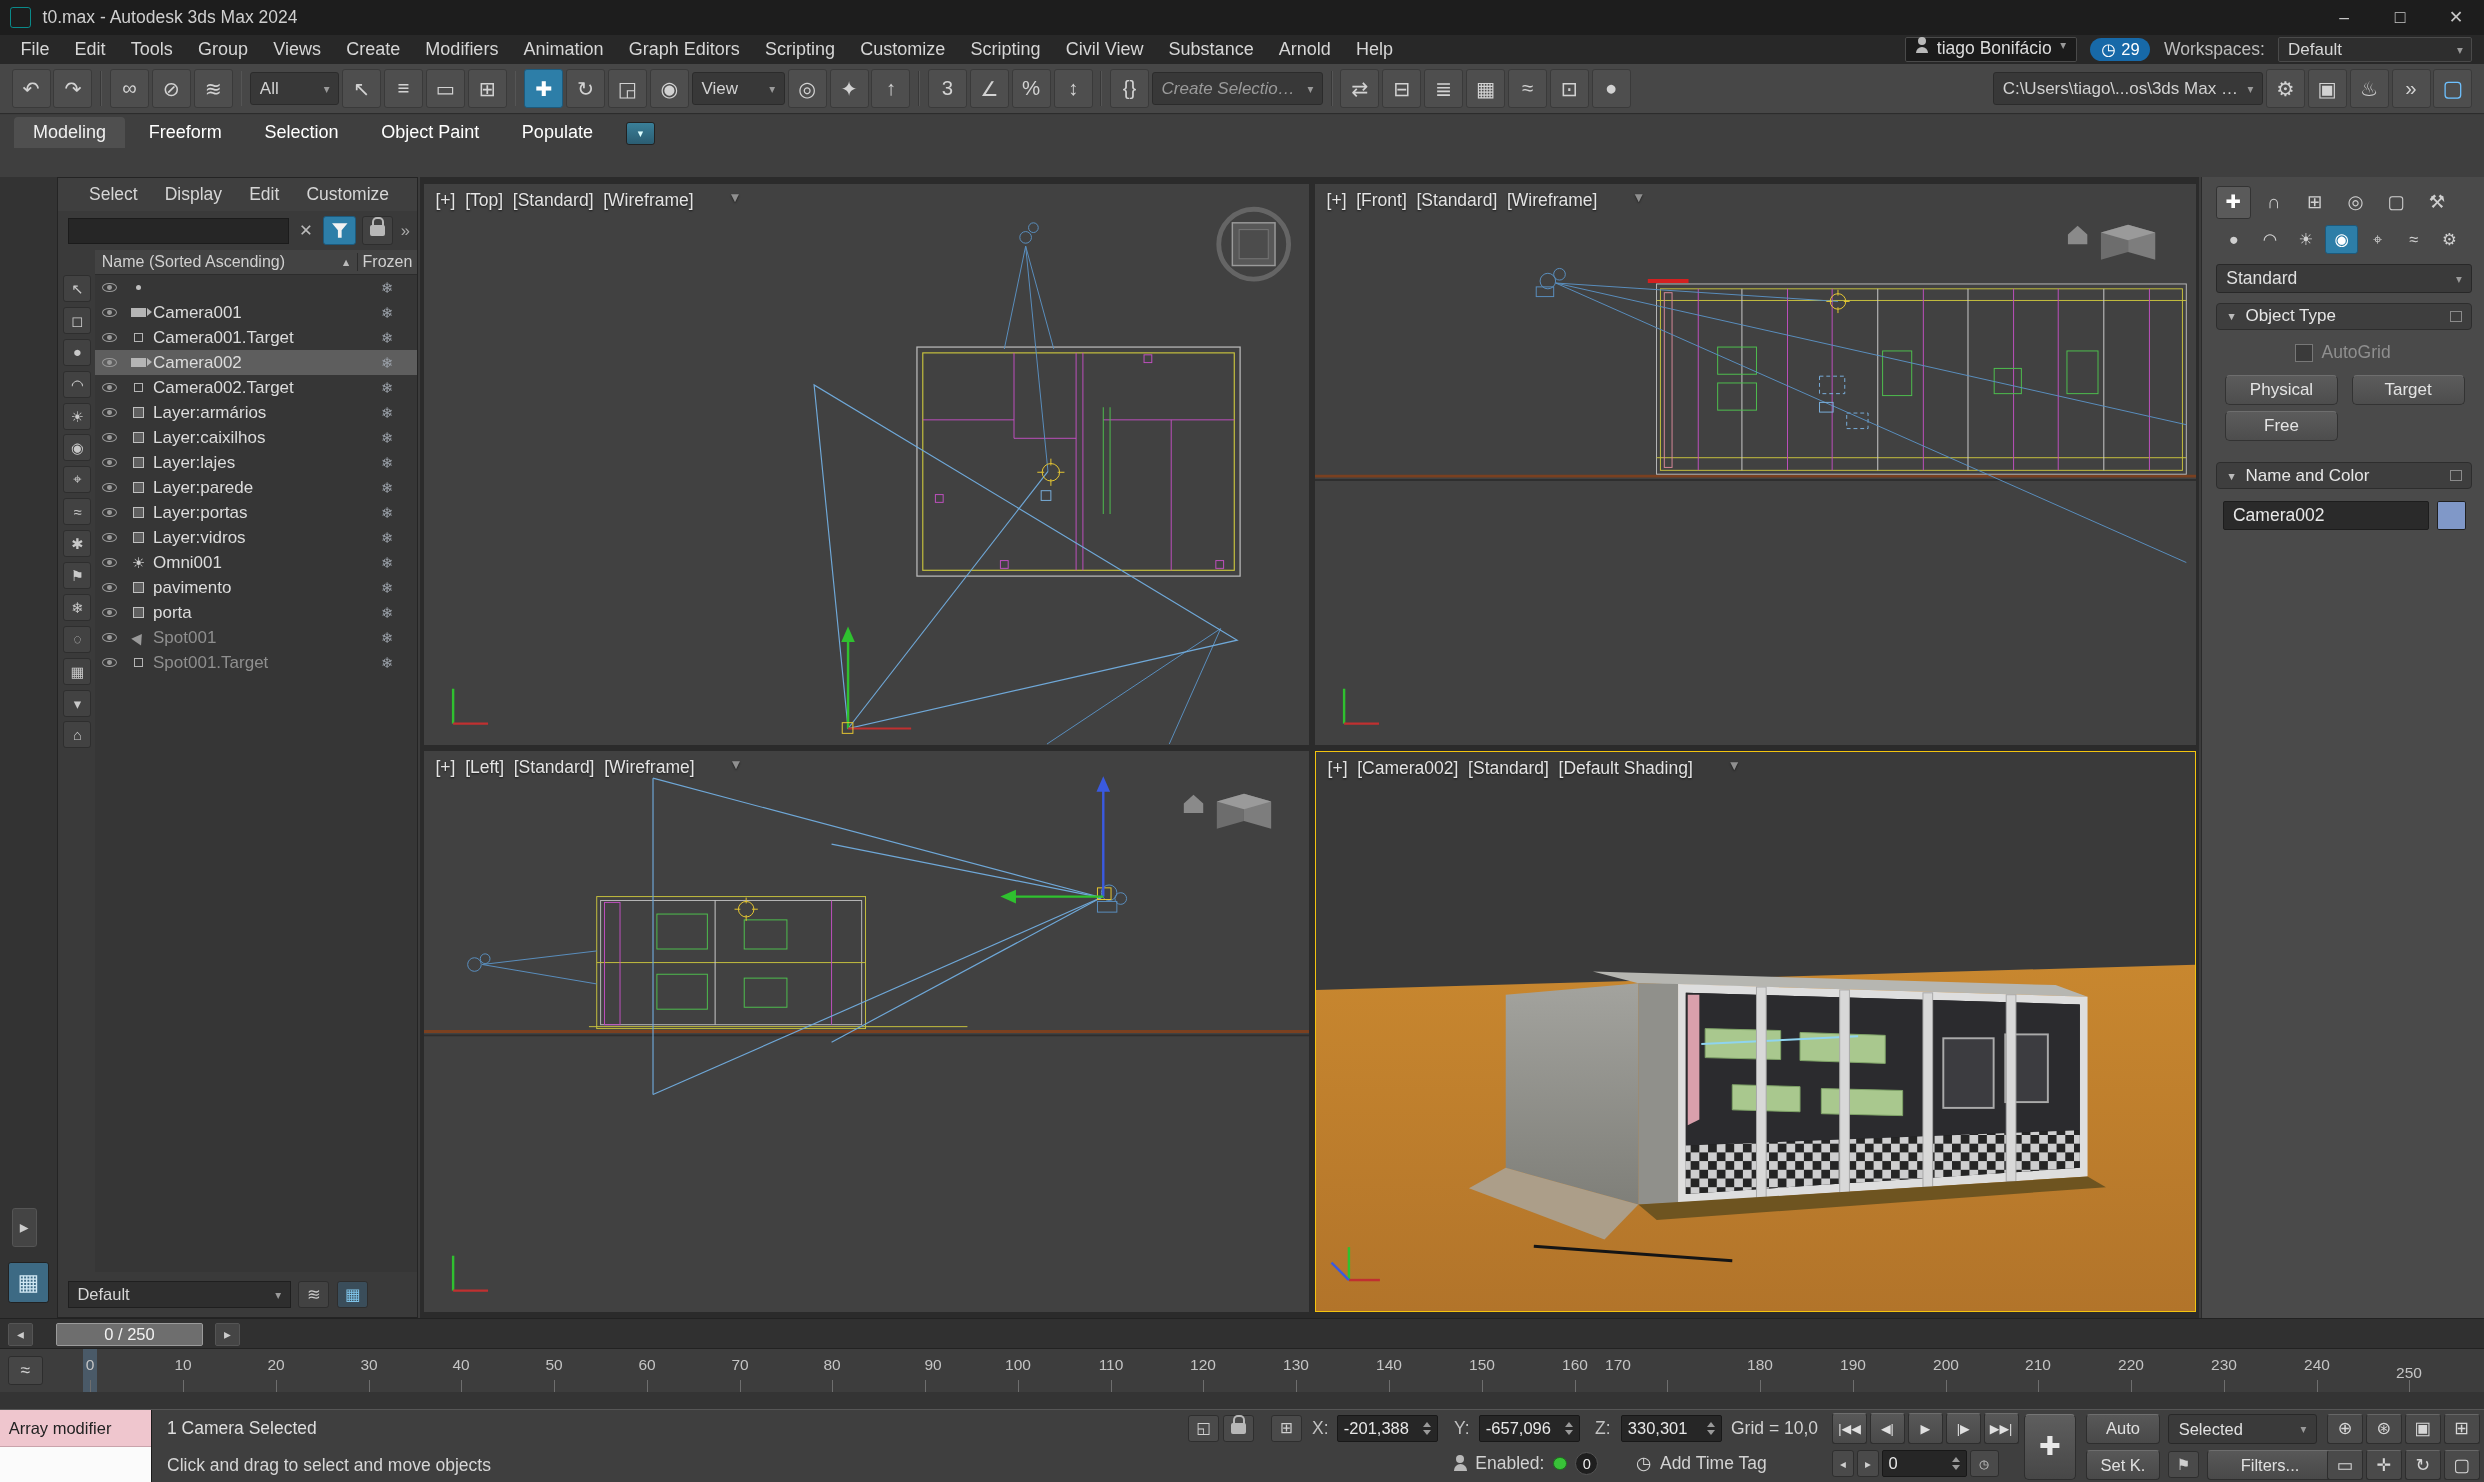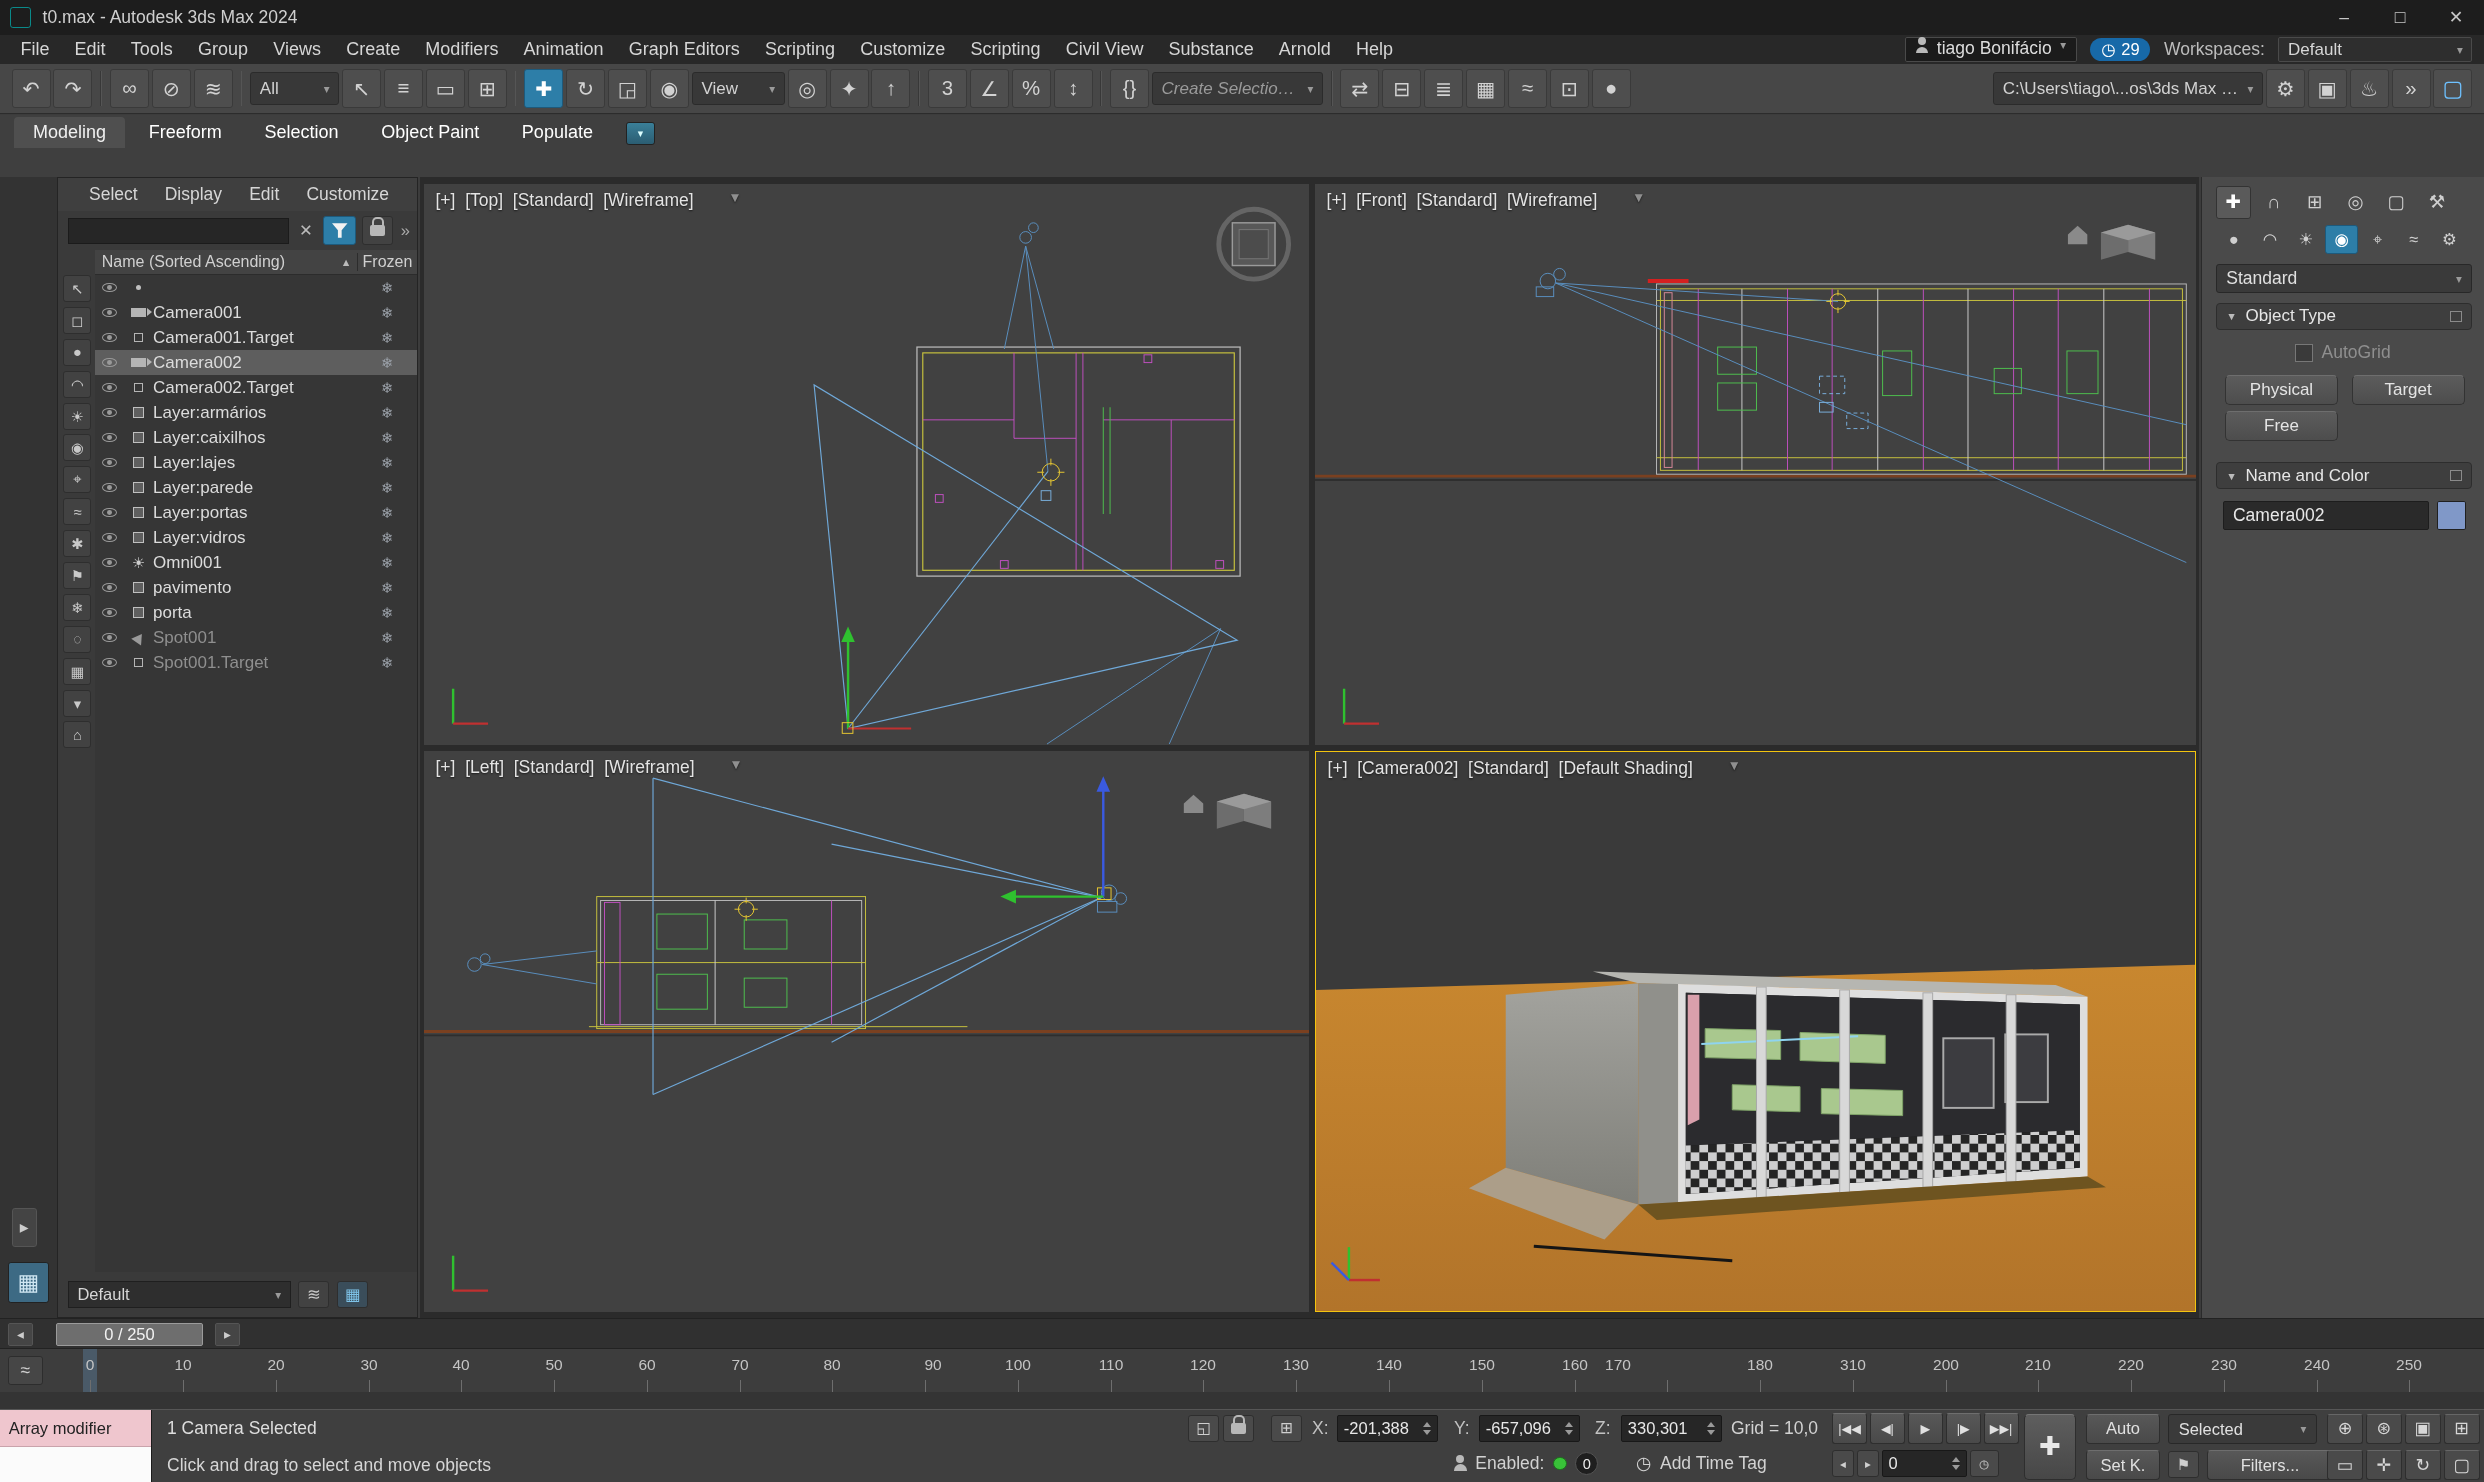--- a/index.html
+++ b/index.html
@@ -862,33 +862,33 @@
       <span class="tick-label" style="left: 1389px;">140</span>
       <span class="tick-line" style="left: 1389px;"></span>
       <span class="tick-label" style="left: 1482px;">150</span>
       <span class="tick-line" style="left: 1482px;"></span>
       <span class="tick-label" style="left: 1575px;">160</span>
       <span class="tick-line" style="left: 1575px;"></span>
       <span class="tick-label" style="left: 1618px;">170</span>
       <span class="tick-line" style="left: 1667px;"></span>
       <span class="tick-label" style="left: 1760px;">180</span>
       <span class="tick-line" style="left: 1760px;"></span>
-      <span class="tick-label" style="left: 1853px;">310</span>
+      <span class="tick-label" style="left: 1853px;">190</span>
       <span class="tick-line" style="left: 1853px;"></span>
       <span class="tick-label" style="left: 1946px;">200</span>
       <span class="tick-line" style="left: 1946px;"></span>
       <span class="tick-label" style="left: 2038px;">210</span>
       <span class="tick-line" style="left: 2038px;"></span>
       <span class="tick-label" style="left: 2131px;">220</span>
       <span class="tick-line" style="left: 2131px;"></span>
       <span class="tick-label" style="left: 2224px;">230</span>
       <span class="tick-line" style="left: 2224px;"></span>
       <span class="tick-label" style="left: 2317px;">240</span>
       <span class="tick-line" style="left: 2317px;"></span>
-      <span class="tick-label" style="left: 2409px;">250</span>
+      <span class="tick-label" style="left: 2409px; margin-top: 8px;">250</span>
       <span class="tick-line" style="left: 2409px;"></span>
     </div>
   <div class="ruler-sub"></div>
 </div>
 
 <div id="statusbar">
   <div class="macro">
     <div class="macro-top">Array modifier</div>
     <div class="macro-bottom"></div>
   </div>

